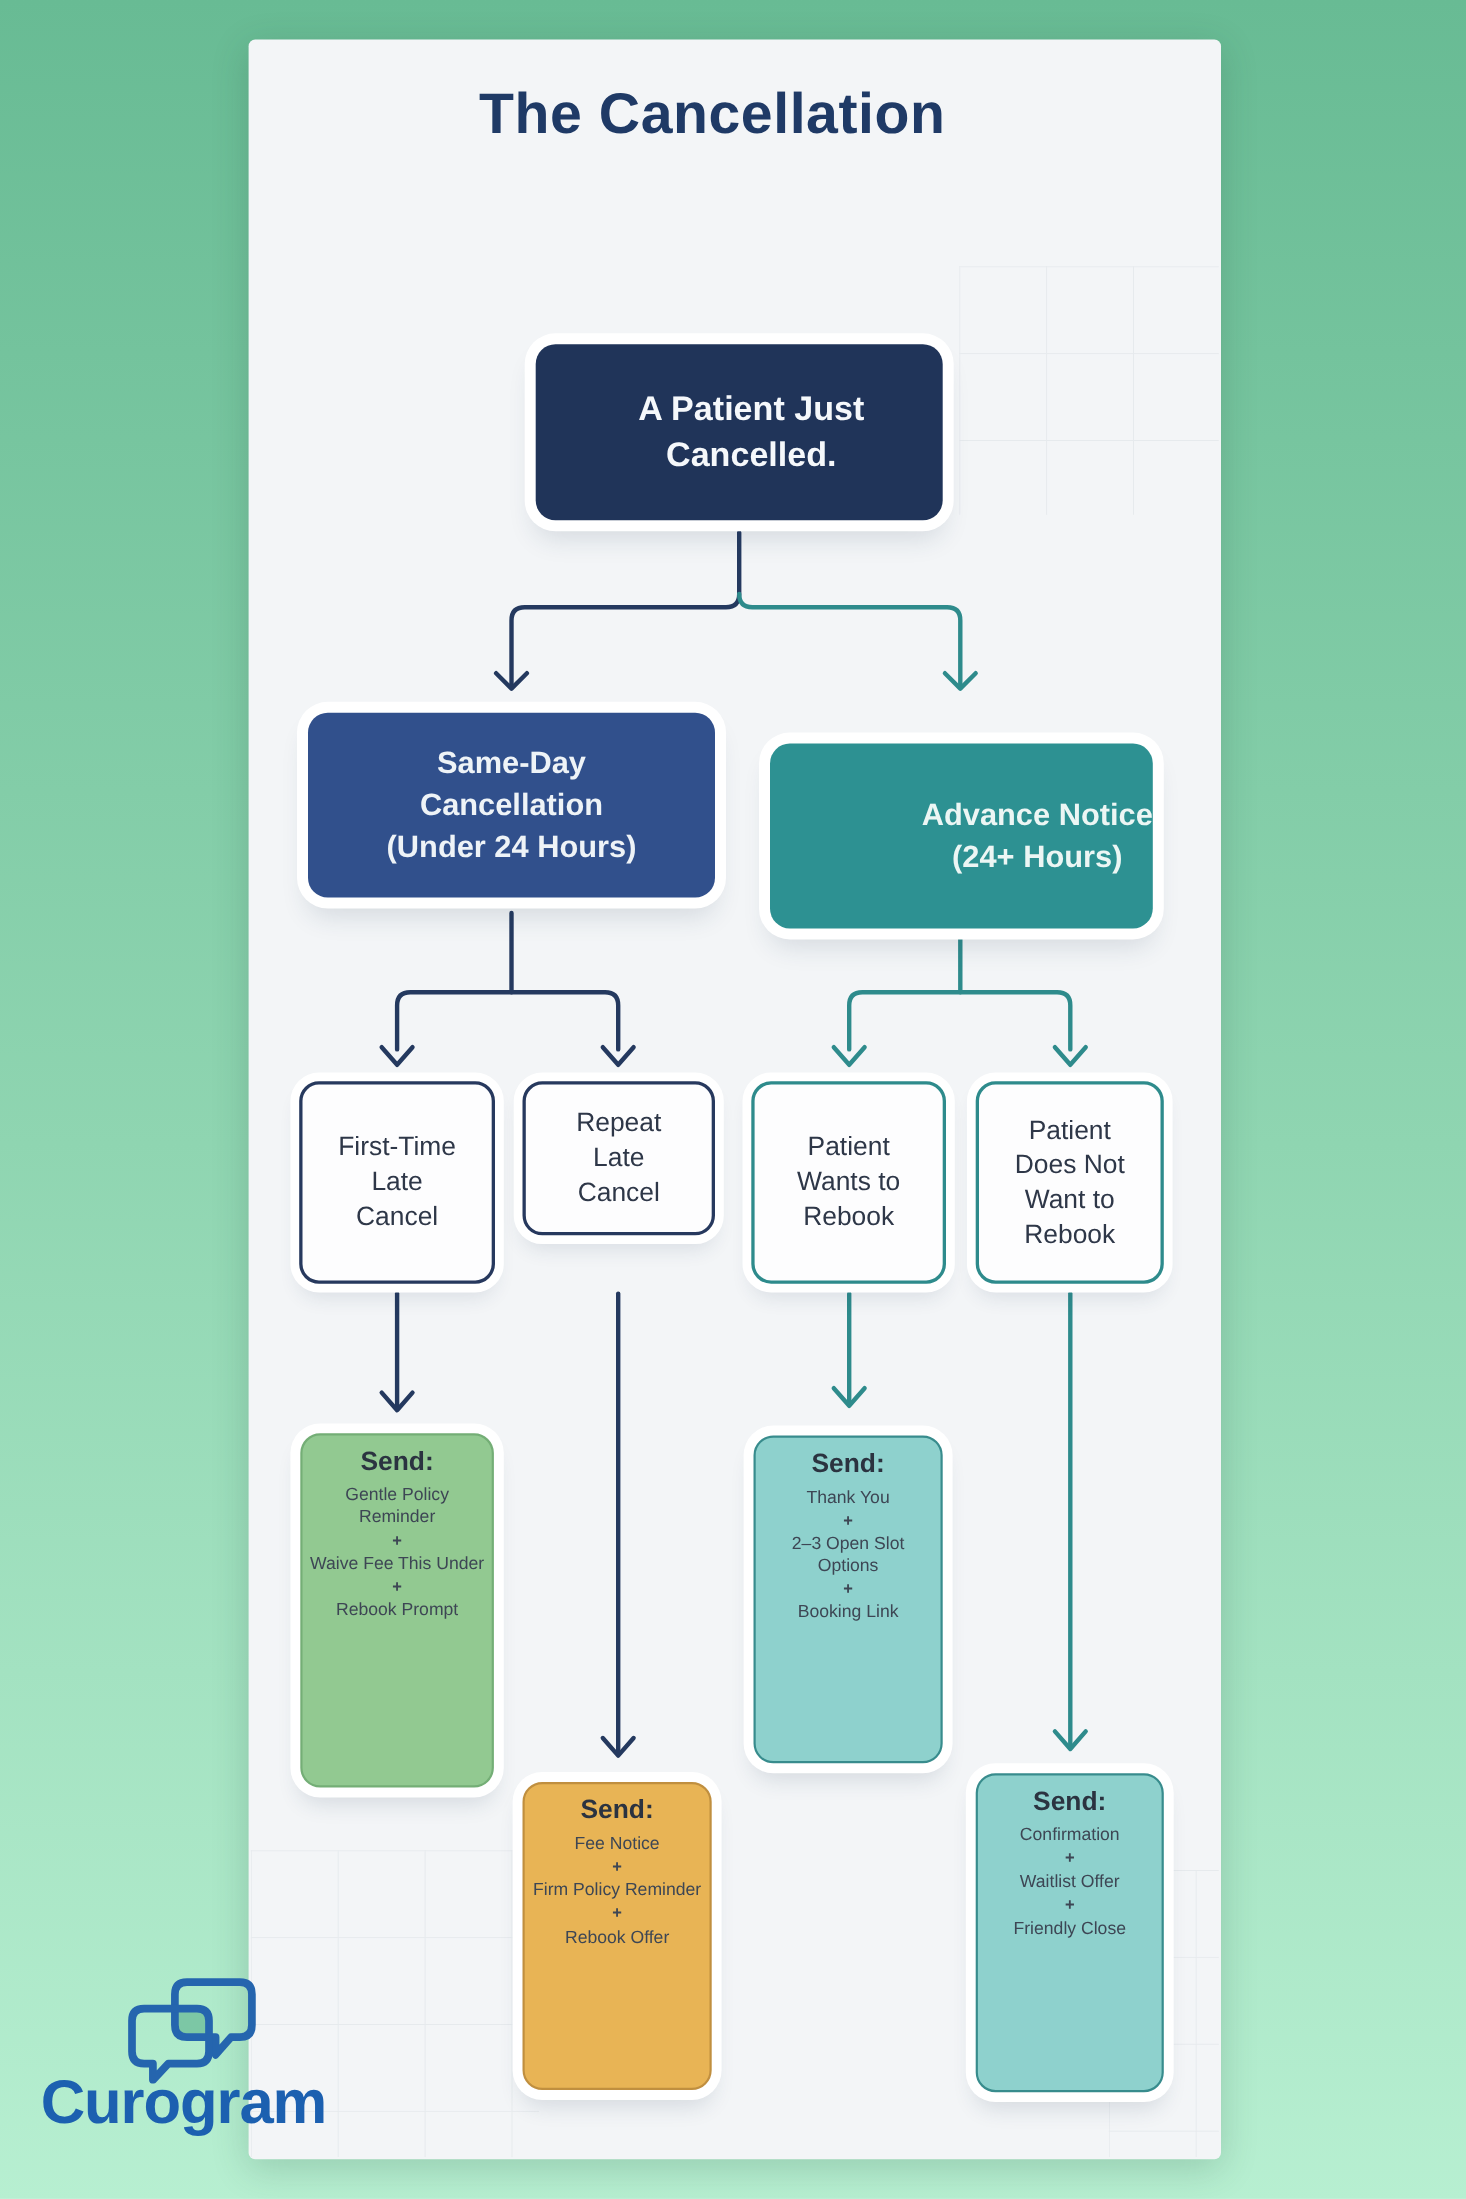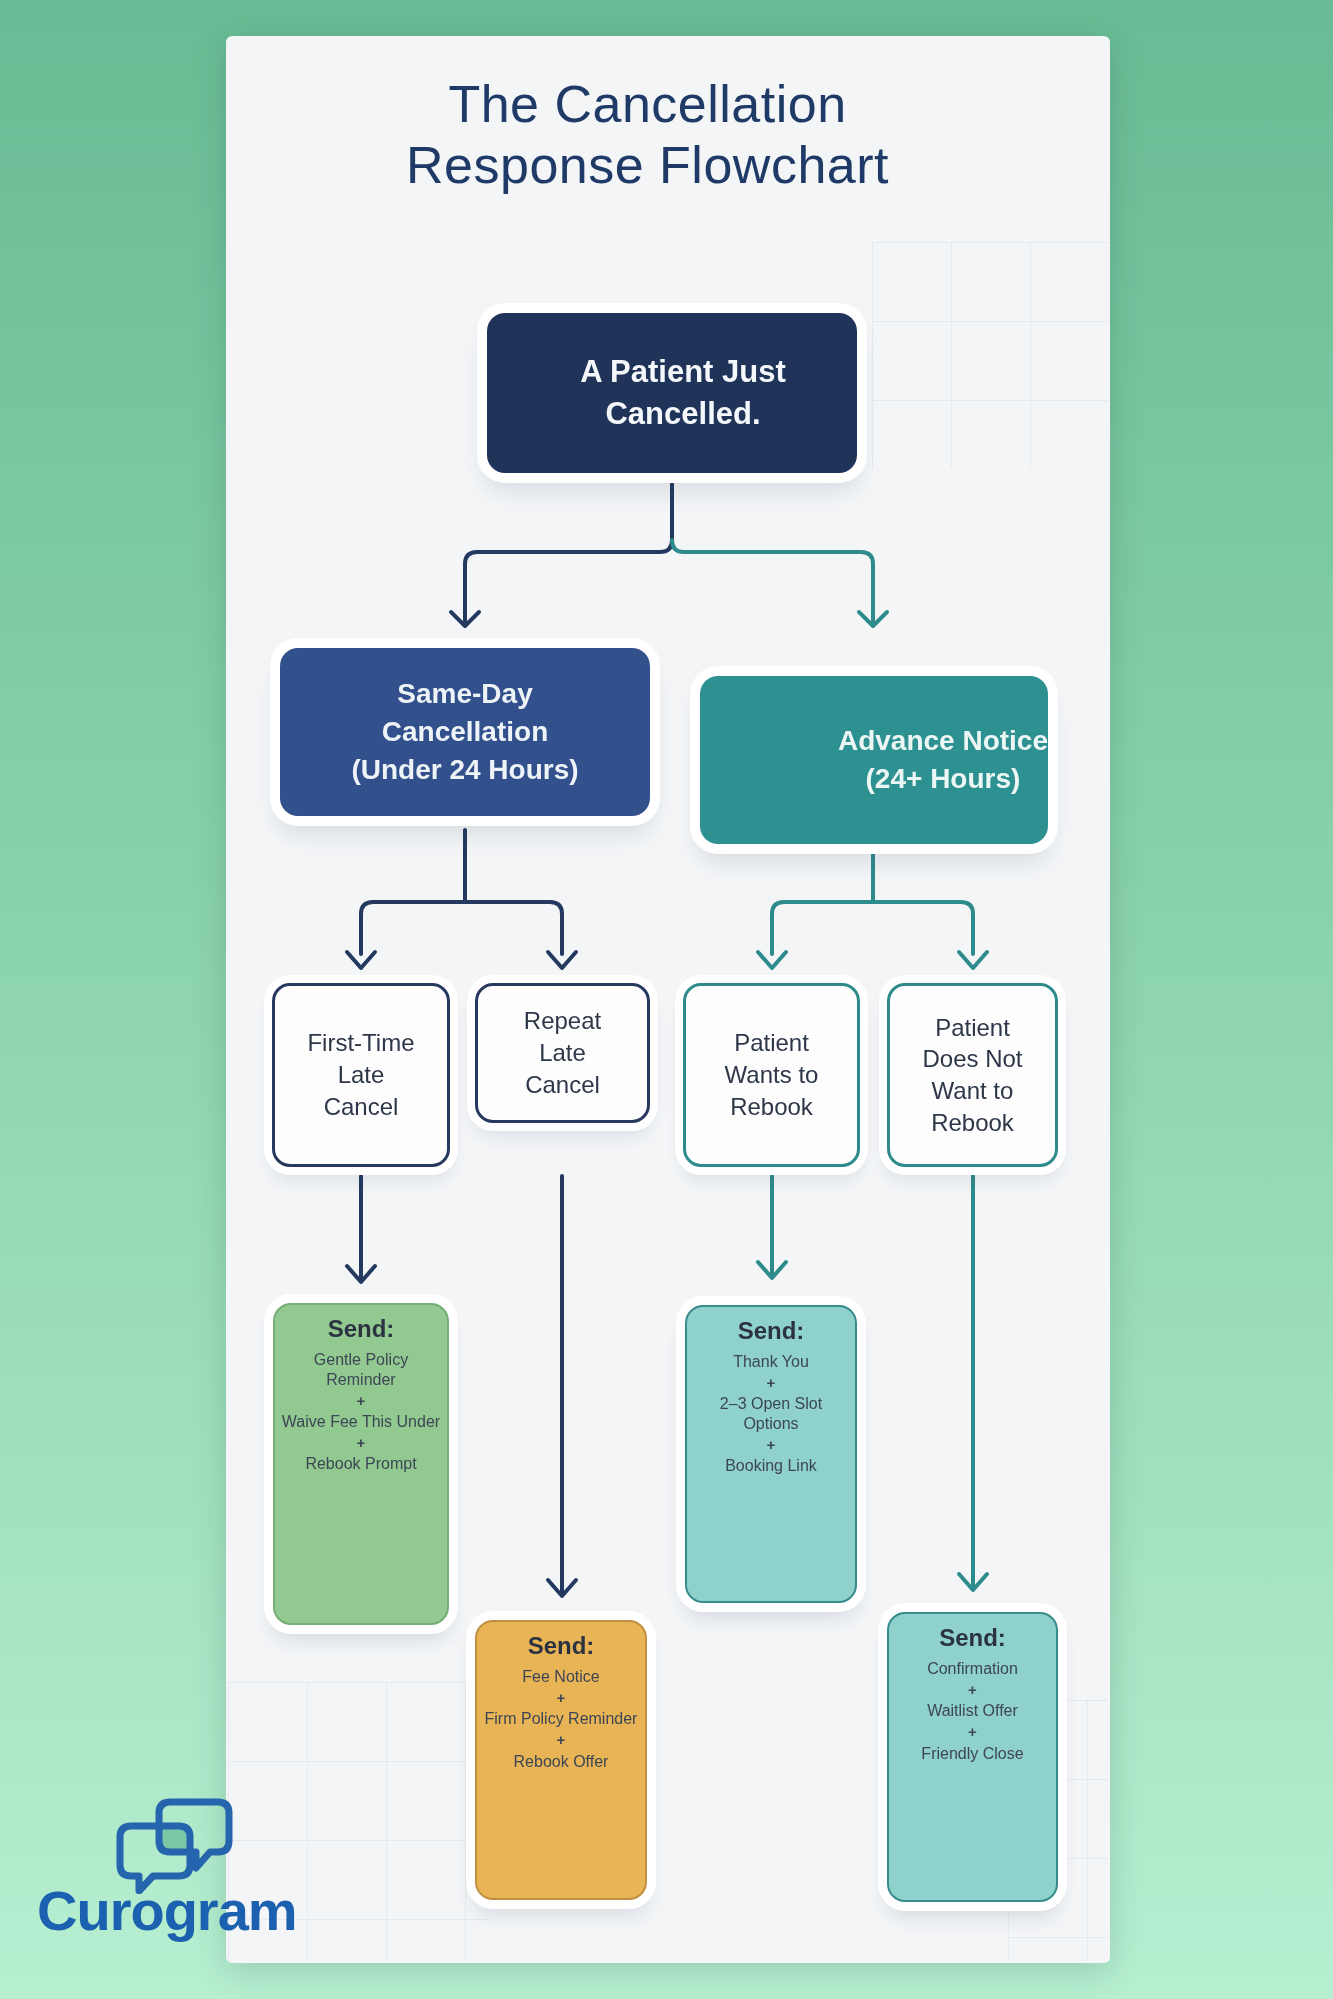--- a/index.html
+++ b/index.html
@@ -14,21 +14,21 @@
     box-shadow:0 8px 34px rgba(25,70,50,.20);
   }
   .grid-patch{
     position:absolute;
     background-image:linear-gradient(#dde2e6 1px,transparent 1px),
                      linear-gradient(90deg,#dde2e6 1px,transparent 1px);
     background-size:79px 79px;opacity:.55;pointer-events:none;
   }
   .title{
     position:absolute;left:226px;top:74px;width:843px;text-align:center;
-    font-size:52px;font-weight:400;color:#1f3a66;line-height:1.18;letter-spacing:.5px;
+    font-size:52px;font-weight:700;color:#1f3a66;line-height:1.18;letter-spacing:.5px;
   }
   .connectors{position:absolute;left:0;top:0;pointer-events:none;}
   .node{
     position:absolute;display:flex;align-items:center;justify-content:center;
     text-align:center;border-radius:18px;box-sizing:border-box;
     box-shadow:0 0 0 10px #ffffff,0 16px 24px rgba(35,60,90,.15);
   }
   .node.start{background:#203459;color:#f5f8fb;font-size:31px;font-weight:700;line-height:1.35;padding-left:22px;}
   .node.branch-blue{background:#31508c;color:#eef3f7;font-size:28px;font-weight:700;line-height:1.35;}
   .node.branch-teal{background:#2d9192;color:#ecf6f4;font-size:28px;font-weight:700;line-height:1.35;}
@@ -62,21 +62,20 @@
 <div class="page">
 
   <div class="card"></div>
 
   <div class="grid-patch" style="left:872px;top:242px;width:236px;height:226px;"></div>
   <div class="grid-patch" style="left:228px;top:1682px;width:262px;height:279px;"></div>
   <div class="grid-patch" style="left:1008px;top:1700px;width:100px;height:261px;"></div>
 
   <div class="title">
     <span>The Cancellation</span><br>
-    <span>Response Flowchart</span>
   </div>
 
   <svg class="connectors" width="1333" height="1999" viewBox="0 0 1333 1999">
     <g stroke="#24395f" stroke-width="4" fill="none" stroke-linecap="round" stroke-linejoin="round">
       <path d="M672,484 V540 Q672,552 660,552 L477,552 Q465,552 465,564 V622"></path>
       <path d="M451,612 L465,626 L479,612"></path>
       <path d="M465,830 V902"></path>
       <path d="M361,954 V914 Q361,902 373,902 L550,902 Q562,902 562,914 V954"></path>
       <path d="M347,952 L361,968 L375,952"></path>
       <path d="M548,952 L562,968 L576,952"></path>

